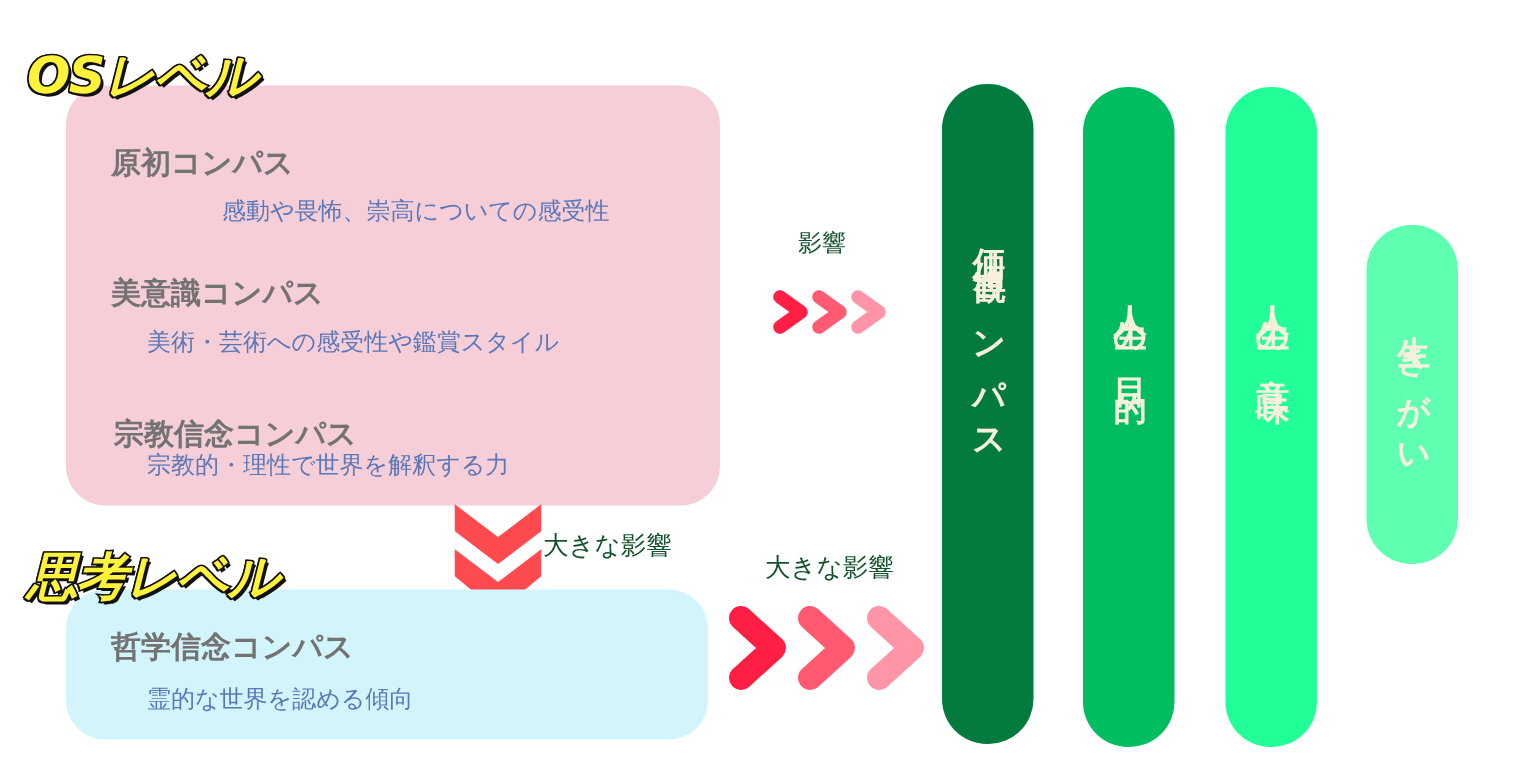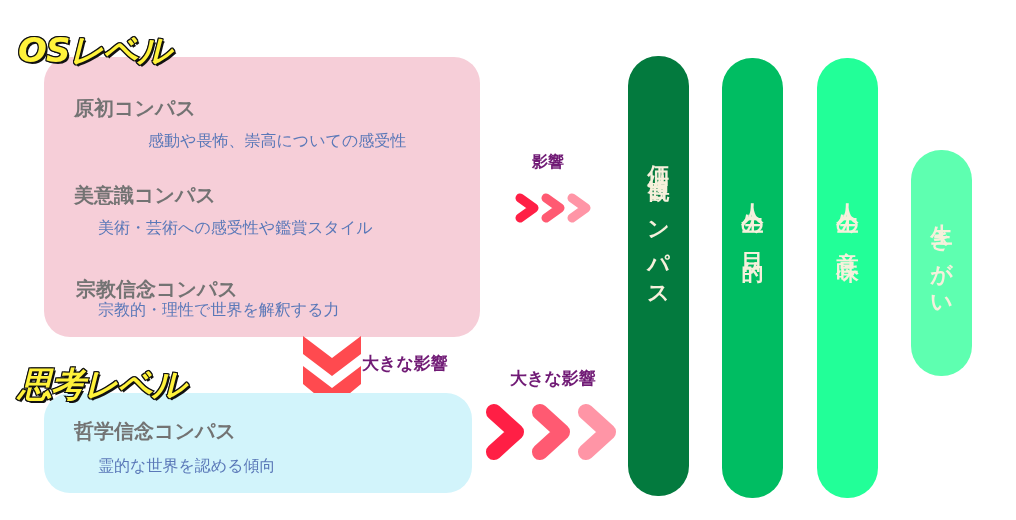--- a/index.html
+++ b/index.html
@@ -7,21 +7,21 @@
          font-family: "DejaVu Sans", "Liberation Sans", sans-serif; }
   .level-label { position:absolute; font-weight:bold; font-style:italic; color:#fff23a;
          -webkit-text-stroke: 2px #111; paint-order: stroke fill;
          text-shadow: 2px 2px 0 #111, -1px -1px 0 #111, 1px -1px 0 #111, -1px 1px 0 #111;
          letter-spacing:-1px; }
   .box { position:absolute; border-radius:26px; }
   .box-os { left:44px; top:57px; width:436px; height:280px; background:#f6ced8; }
   .box-think { left:44px; top:393px; width:428px; height:100px; background:#d2f4fb; }
   .title { position:absolute; color:#737373; font-weight:bold; font-size:20px; }
   .sub { position:absolute; color:#5a78b8; font-size:16px; }
-  .tag { position:absolute; color:#701a75; font-weight:bold; font-size:17px; }
+  .tag { position:absolute; color:#14532d; font-weight:normal; font-size:17px; }
   .pill { position:absolute; border-radius:30px; display:flex; justify-content:center; }
   .pill .vtext { writing-mode: vertical-rl; text-orientation: upright; color:#f6f0dc;
          font-weight:bold; font-size:22px; letter-spacing:8px; }
   svg { position:absolute; }
 </style>
 </head>
 <body>
 
 <div class="box box-os"></div>
 <div class="level-label" style="left:18px; top:28px; font-size:34px;">OSレベル</div>

